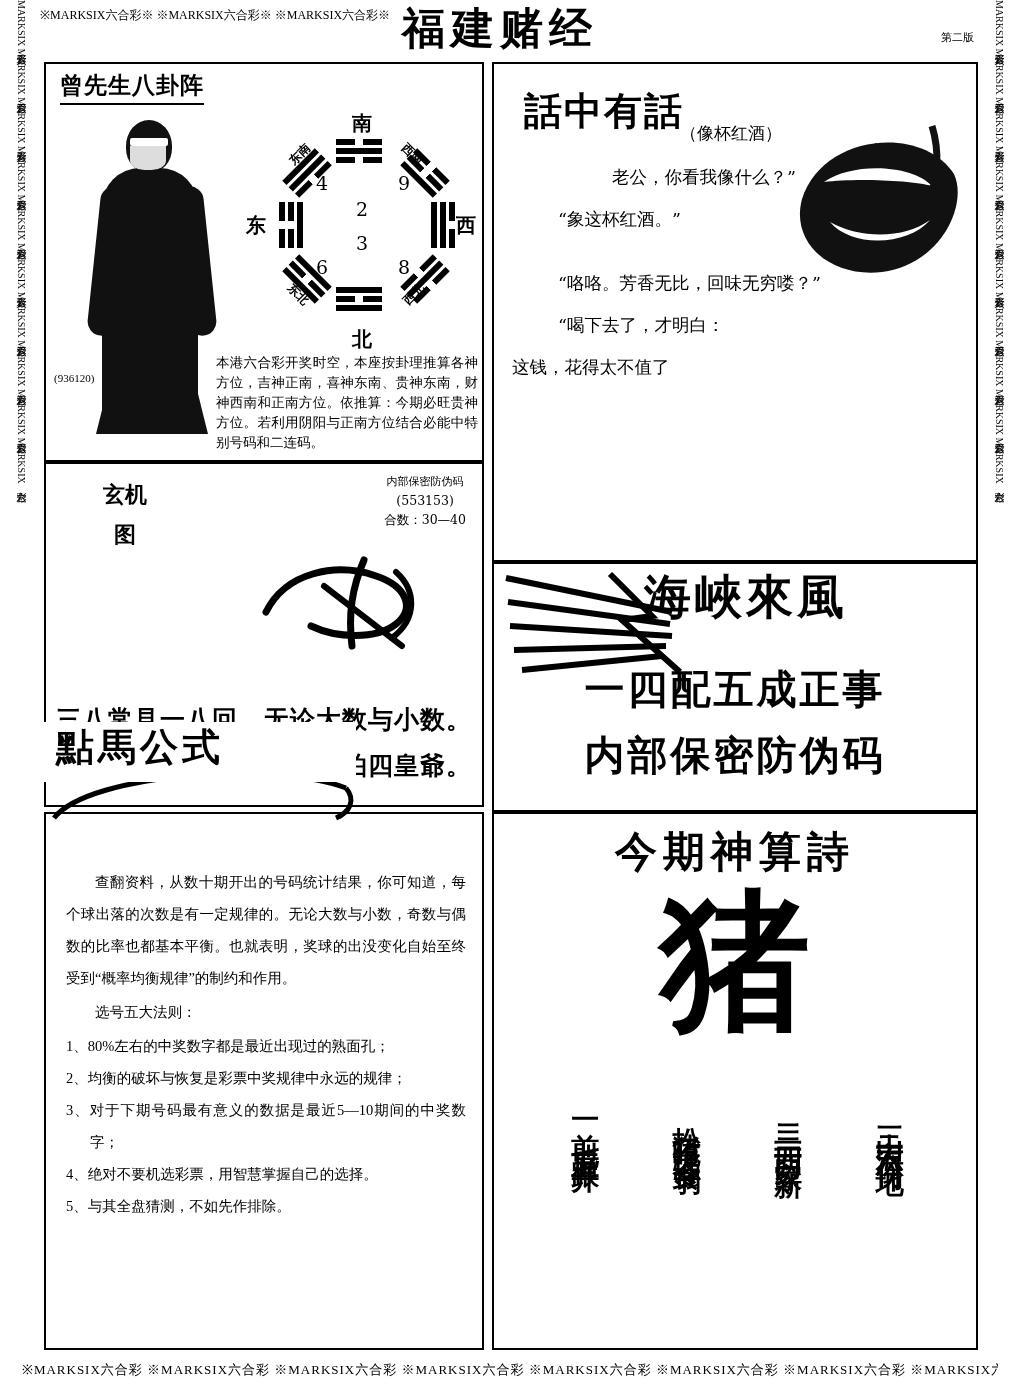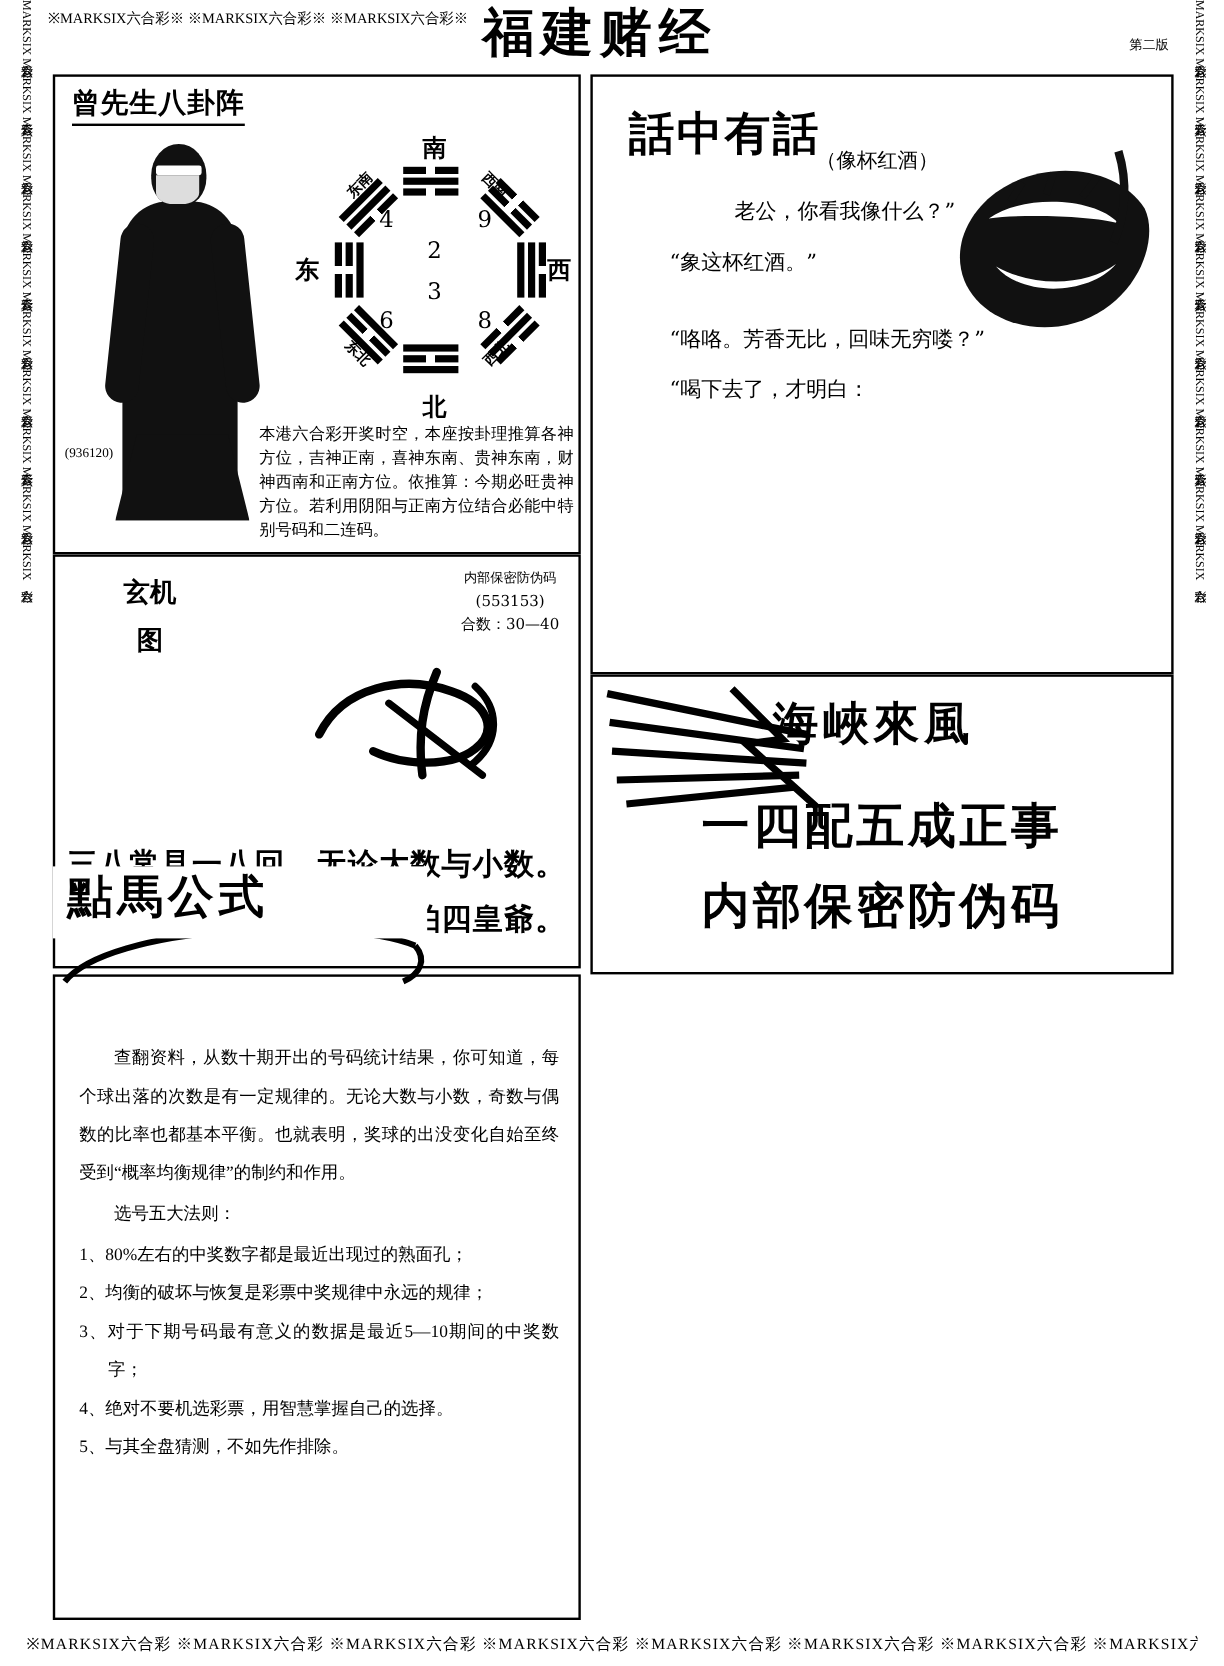--- a/index.html
+++ b/index.html
@@ -144,22 +144,22 @@
     font-size:17.5px;line-height:42px;
     font-family:"DejaVu Serif","Liberation Serif",serif;}
   .dlg .ind1{padding-left:100px;}
   .dlg .ind2{padding-left:46px;}
   .dlg .ind3{padding-left:46px;}
   .mouth{position:absolute;right:4px;top:40px;width:190px;height:190px;}
 
   
   #boxE{left:492px;top:562px;width:486px;height:250px;}
   .haixia{
-    position:absolute;left:150px;top:14px;width:310px;height:66px;
-    font-size:38px;font-weight:bold;letter-spacing:4px;
+    position:absolute;left:150px;top:2px;width:310px;height:66px;
+    font-size:47px;font-weight:bold;letter-spacing:4px;
     font-family:"DejaVu Serif","Liberation Serif",serif;
   }
   .burst{position:absolute;left:8px;top:4px;width:300px;height:110px;}
   .haixia-lines{
     position:absolute;left:0;right:0;top:92px;text-align:center;
     font-family:"DejaVu Serif","Liberation Serif",serif;
     font-weight:bold;font-size:40px;line-height:66px;letter-spacing:3px;
   }
 
   
@@ -337,31 +337,42 @@
         <path d="M150 22 C 158 48, 156 76, 146 98" stroke="#111" stroke-width="7" fill="none"></path>
       </svg>
     </div>
 
     <div class="dlg">
       <div class="ind1">老公，你看我像什么？”</div>
       <div class="ind2">“象这杯红酒。”</div>
       <div style="height:22px"></div>
       <div class="ind2">“咯咯。芳香无比，回味无穷喽？”</div>
       <div class="ind3">“喝下去了，才明白：</div>
+      <div>这钱，花得太不值了</div>
     </div>
   </div>
 
   <div class="box" id="boxE">
     <div class="burst">
       <svg viewBox="0 0 300 110" xmlns="http://www.w3.org/2000/svg">
         <path d="M4 10 L 170 44 M 6 34 L 168 56 M 8 58 L 170 68 M 12 82 L 164 78 M 20 102 L 160 88" stroke="#000" stroke-width="6" fill="none"></path>
         <path d="M108 6 L 150 48 L 120 52 L 178 104" stroke="#000" stroke-width="6" fill="none"></path>
       </svg>
     </div>
     <div class="haixia">海峽來風</div>
     <div class="haixia-lines">
       <div>一四配五成正事</div>
       <div>内部保密防伪码</div>
     </div>
   </div>
 
+  <div class="box" id="boxF">
+    <div class="shensuan">今期神算詩</div>
+    <div class="bigword">猪</div>
+    <div class="poem">
+      <div class="pcol">三山六海一份地</div>
+      <div class="pcol">二二二四两家新</div>
+      <div class="pcol">扮猪吃虎强食弱</div>
+      <div class="pcol">一前七后五跟开</div>
+    </div>
+  </div>
 
 </div>
 
 </body></html>

